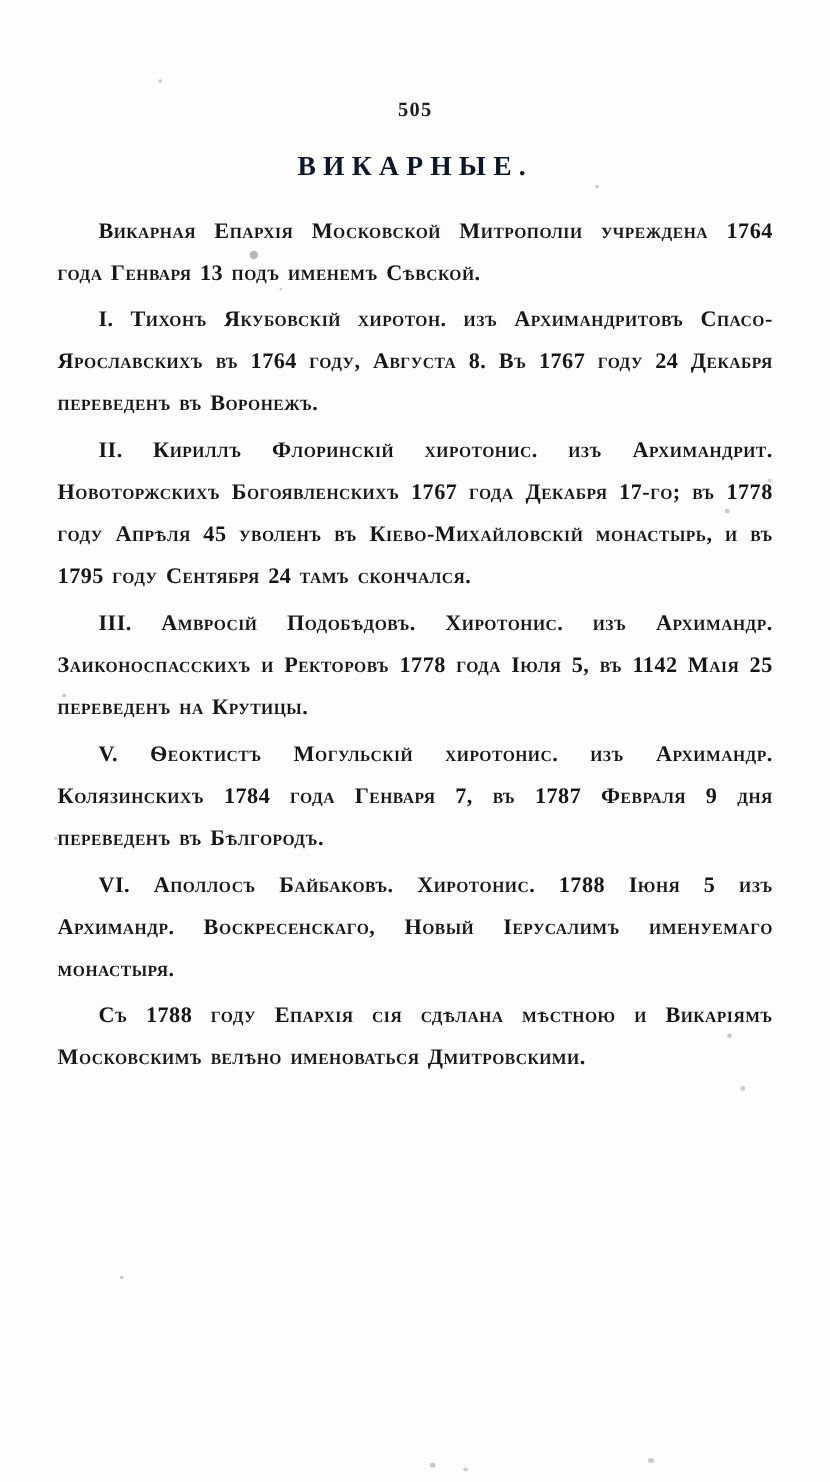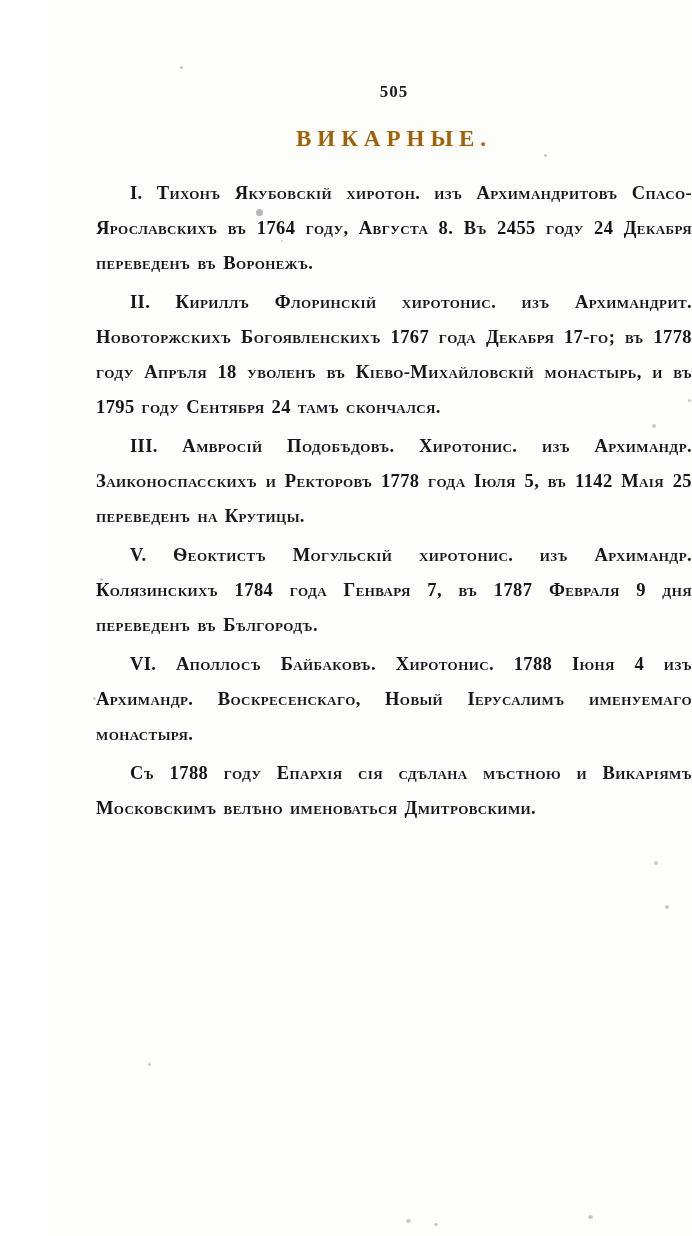--- a/index.html
+++ b/index.html
@@ -12,21 +12,20 @@
     background: #ffffff;
     font-family: "Liberation Serif", "DejaVu Serif", serif;
     color: #16181a;
     position: relative;
     overflow: hidden;
   }
   .page {
     position: absolute;
     inset: 0;
     background: #fdfdfc;
-    margin-left: 48px;
   }
   
   .speckle {
     position: absolute;
     border-radius: 50%;
     background: #9aa0a4;
     opacity: .55;
     pointer-events: none;
   }
   .folio {
@@ -42,21 +41,21 @@
   }
   .title {
     position: absolute;
     top: 126px;
     left: 0;
     width: 692px;
     text-align: center;
     font-size: 23px;
     font-weight: 700;
     letter-spacing: 6px;
-    color: #a16207;
+    color: #0f172a;
   }
   .body {
     position: absolute;
     top: 176px;
     left: 48px;
     width: 596px;
   }
   p.par {
     margin: 0 0 4px 0;
     font-size: 18.5px;
@@ -93,29 +92,30 @@
   <div class="speckle" style="left:358px;top:1219px;width:5px;height:4px;"></div>
   <div class="speckle" style="left:386px;top:1223px;width:4px;height:3px;"></div>
   <div class="speckle" style="left:540px;top:1215px;width:5px;height:4px;"></div>
 
   <div class="folio">505</div>
 
   <div class="title">ВИКАРНЫЕ.</div>
 
   <div class="body">
 
+    <p class="par sc">Викарная Епархія Московской Митрополіи учреждена 1764 года Генваря 13 подъ именемъ Сѣвской.</p>
 
 
-    <p class="par sc">I. Тихонъ Якубовскій хиротон. изъ Архимандритовъ Спасо-Ярославскихъ въ 1764 году, Августа 8. Въ 2455 году 24 Декабря переведенъ въ Воронежъ.</p>
+    <p class="par sc">I. Тихонъ Якубовскій хиротон. изъ Архимандритовъ Спасо-Ярославскихъ въ 1764 году, Августа 8. Въ 1767 году 24 Декабря переведенъ въ Воронежъ.</p>
 
-    <p class="par sc">II. Кириллъ Флоринскій хиротонис. изъ Архимандрит. Новоторжскихъ Богоявленскихъ 1767 года Декабря 17-го; въ 1778 году Апрѣля 18 уволенъ въ Кіево-Михайловскій монастырь, и въ 1795 году Сентября 24 тамъ скончался.</p>
+    <p class="par sc">II. Кириллъ Флоринскій хиротонис. изъ Архимандрит. Новоторжскихъ Богоявленскихъ 1767 года Декабря 17-го; въ 1778 году Апрѣля 45 уволенъ въ Кіево-Михайловскій монастырь, и въ 1795 году Сентября 24 тамъ скончался.</p>
 
     <p class="par sc">III. Амвросій Подобѣдовъ. Хиротонис. изъ Архимандр. Заиконоспасскихъ и Ректоровъ 1778 года Іюля 5, въ 1142 Маія 25 переведенъ на Крутицы.</p>
 
 
     <p class="par sc">V. Ѳеоктистъ Могульскій хиротонис. изъ Архимандр. Колязинскихъ 1784 года Генваря 7, въ 1787 Февраля 9 дня переведенъ въ Бѣлгородъ.</p>
 
-    <p class="par sc">VI. Аполлосъ Байбаковъ. Хиротонис. 1788 Іюня 4 изъ Архимандр. Воскресенскаго, Новый Іерусалимъ именуемаго монастыря.</p>
+    <p class="par sc">VI. Аполлосъ Байбаковъ. Хиротонис. 1788 Іюня 5 изъ Архимандр. Воскресенскаго, Новый Іерусалимъ именуемаго монастыря.</p>
 
     <p class="par sc">Съ 1788 году Епархія сія сдѣлана мѣстною и Викаріямъ Московскимъ велѣно именоваться Дмитровскими.</p>
 
   </div>
 </div>
 
 </body></html>

